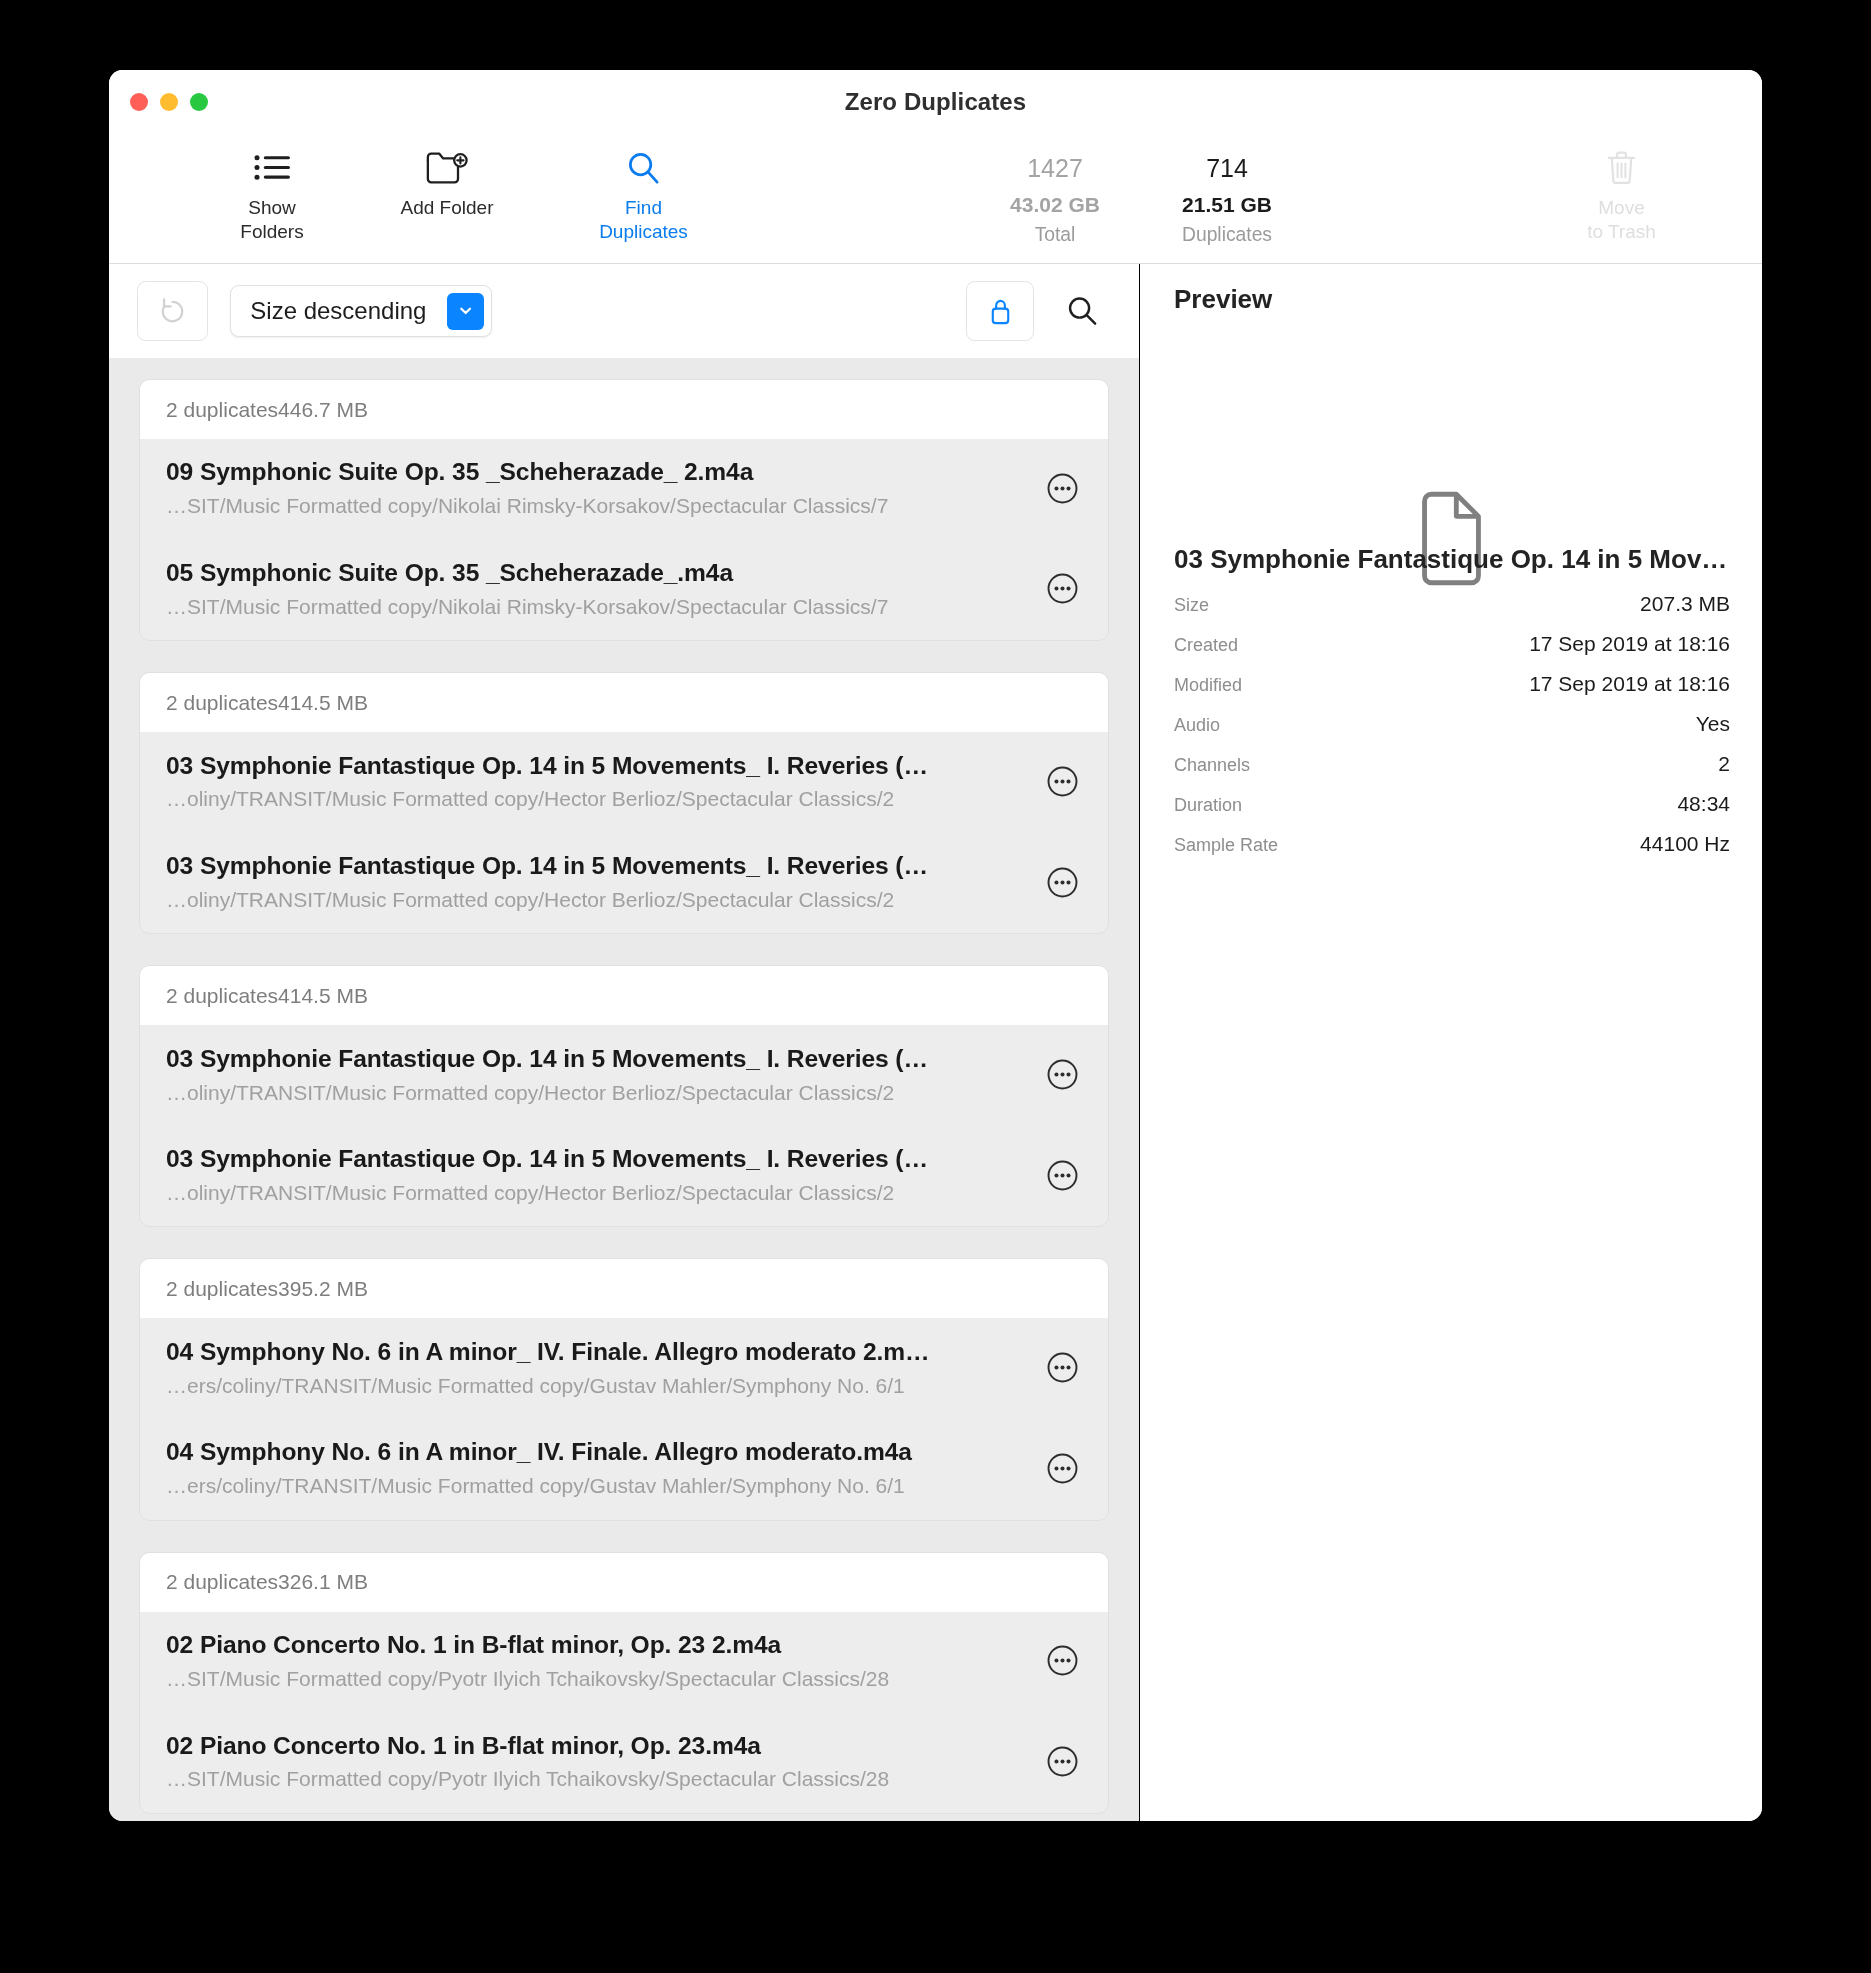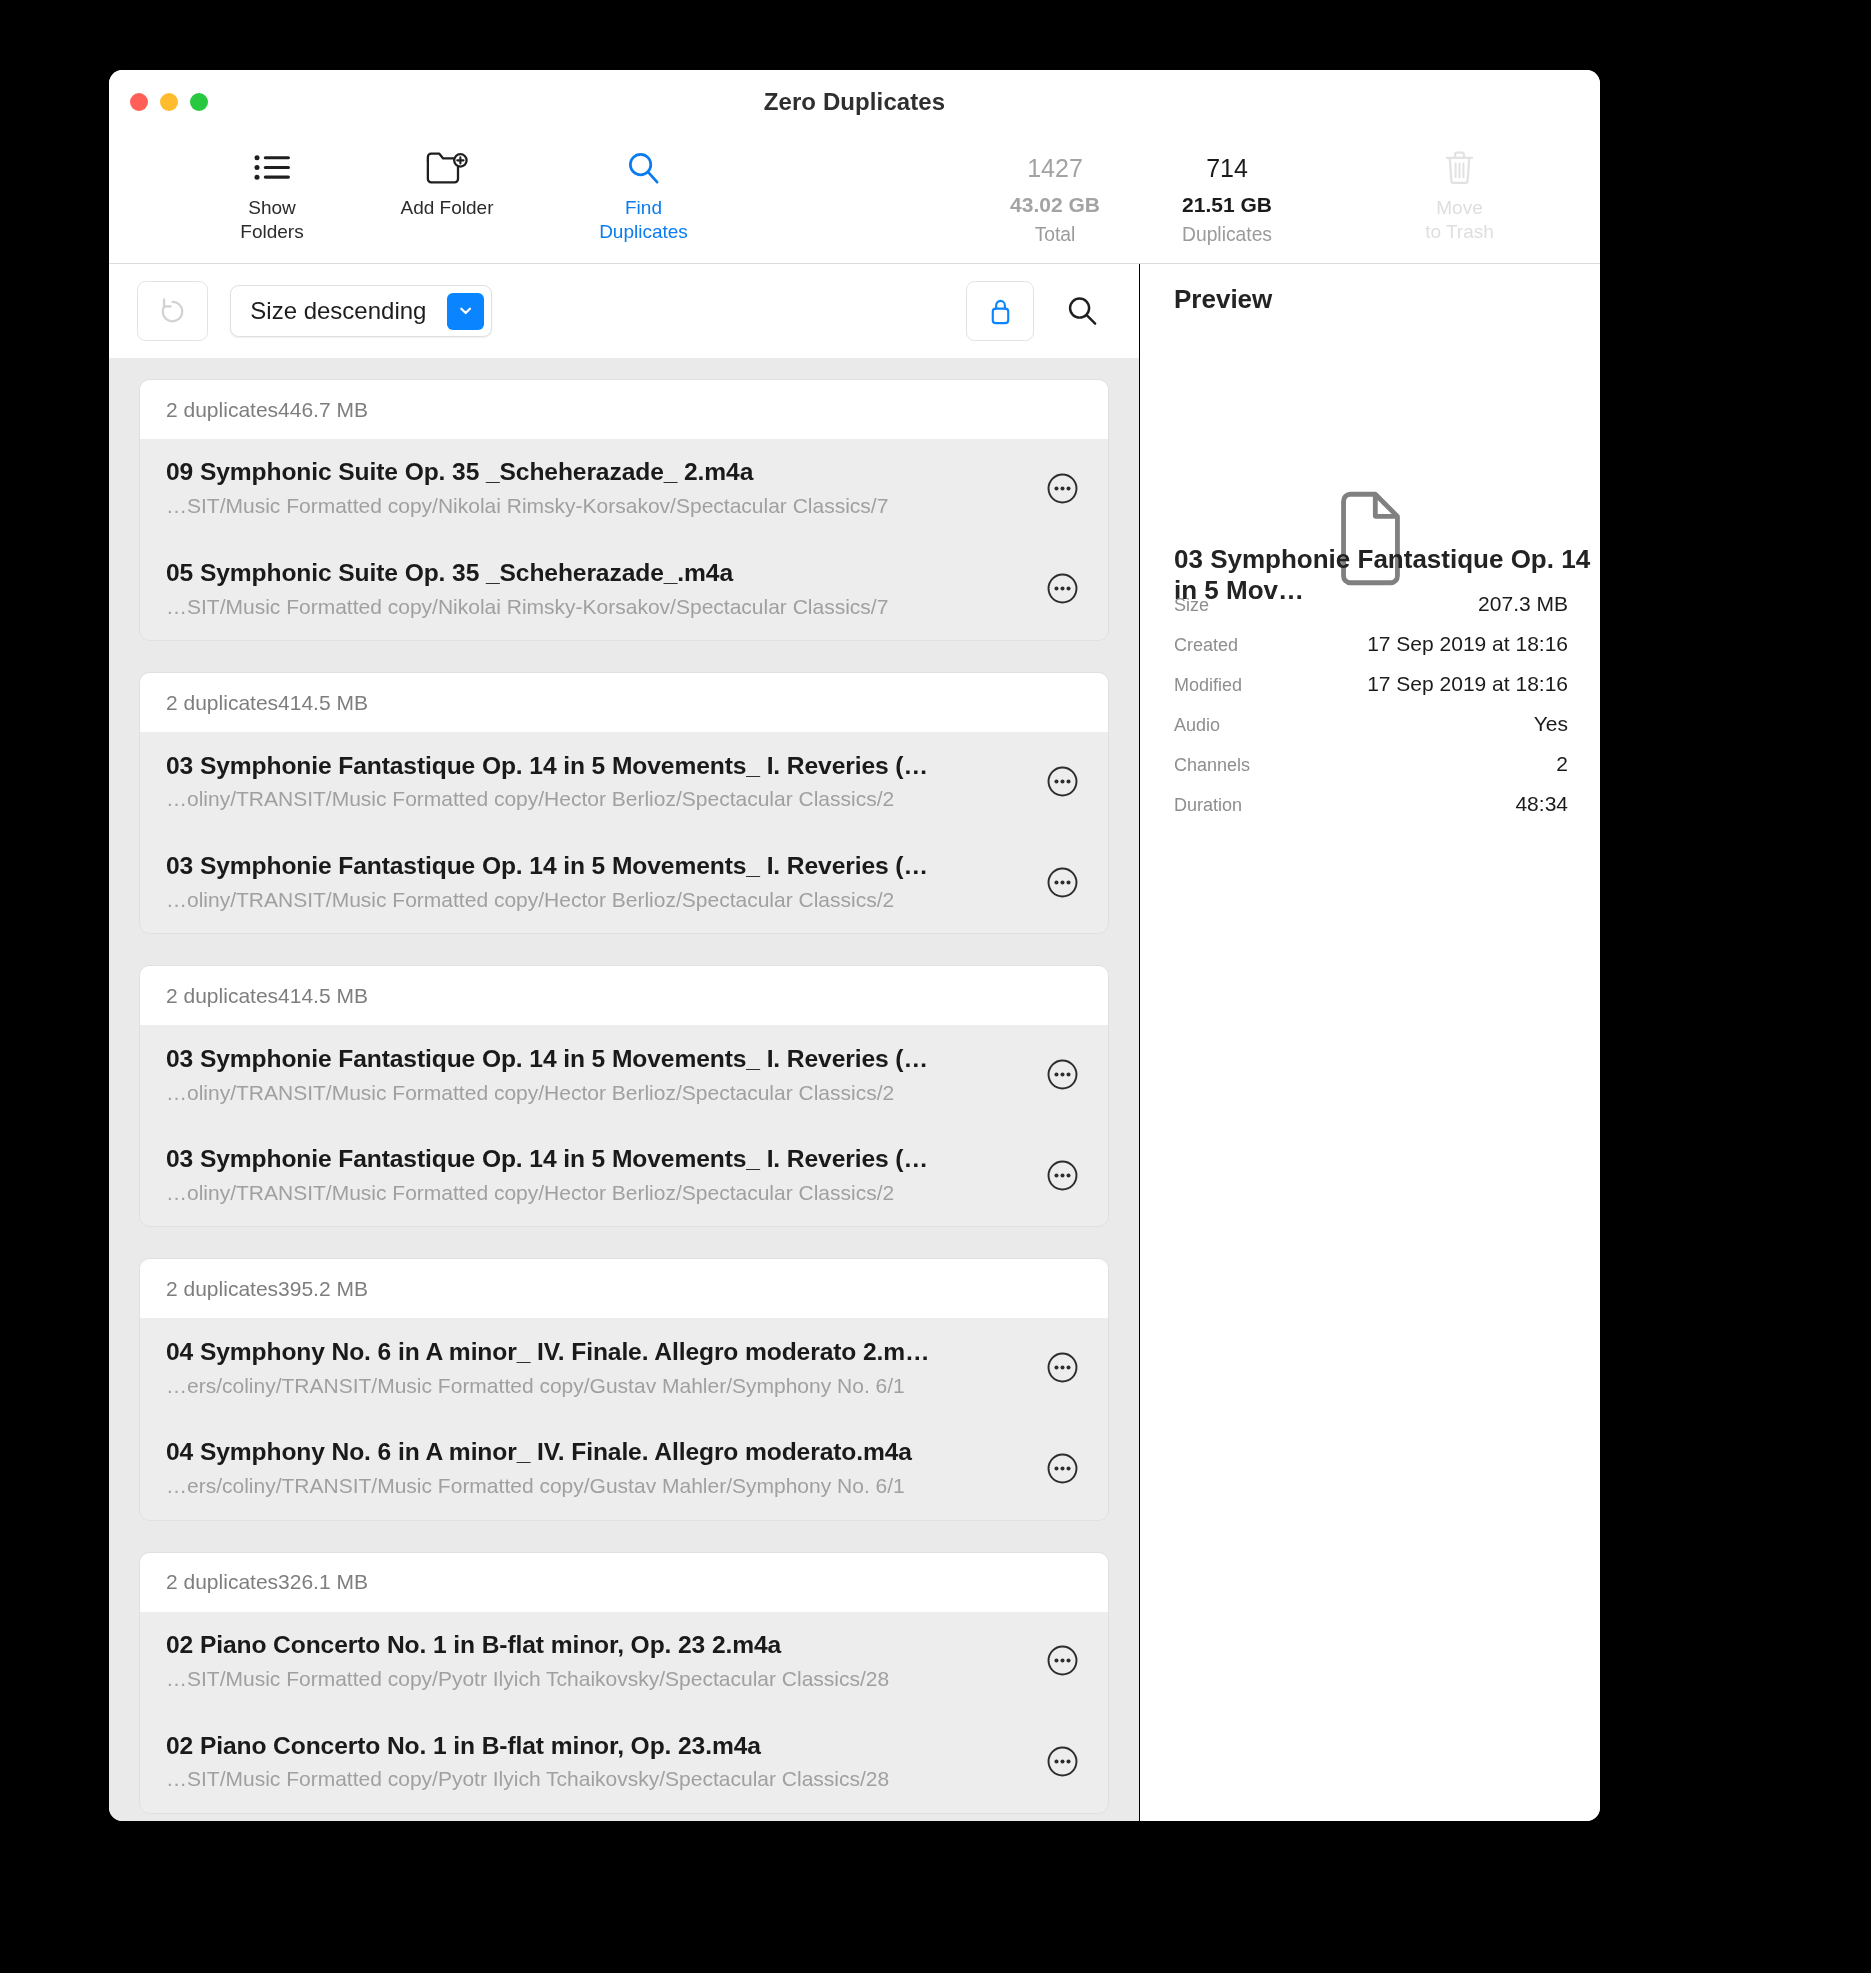--- a/index.html
+++ b/index.html
@@ -11,21 +11,21 @@
     font-family: "Liberation Sans", sans-serif;
     -webkit-font-smoothing: antialiased;
     overflow: hidden;
   }
 
   
   .window {
     position: absolute;
     left: 109px;
     top: 70px;
-    width: 1491px;
+    width: 1653px;
     height: 1751px;
     background: #ffffff;
     border-radius: 13.5px;
     overflow: hidden;
     display: flex;
     flex-direction: column;
   }
 
   
   .titlebar {
@@ -590,17 +590,21 @@
             <span class="meta-val">Yes</span>
           </div>
           <div class="meta-row">
             <span class="meta-key">Channels</span>
             <span class="meta-val">2</span>
           </div>
           <div class="meta-row">
             <span class="meta-key">Duration</span>
             <span class="meta-val">48:34</span>
           </div>
+          <div class="meta-row">
+            <span class="meta-key">Sample Rate</span>
+            <span class="meta-val">44100 Hz</span>
+          </div>
         </div>
     </div>
   </div>
 </div>
 
 
 </body></html>

